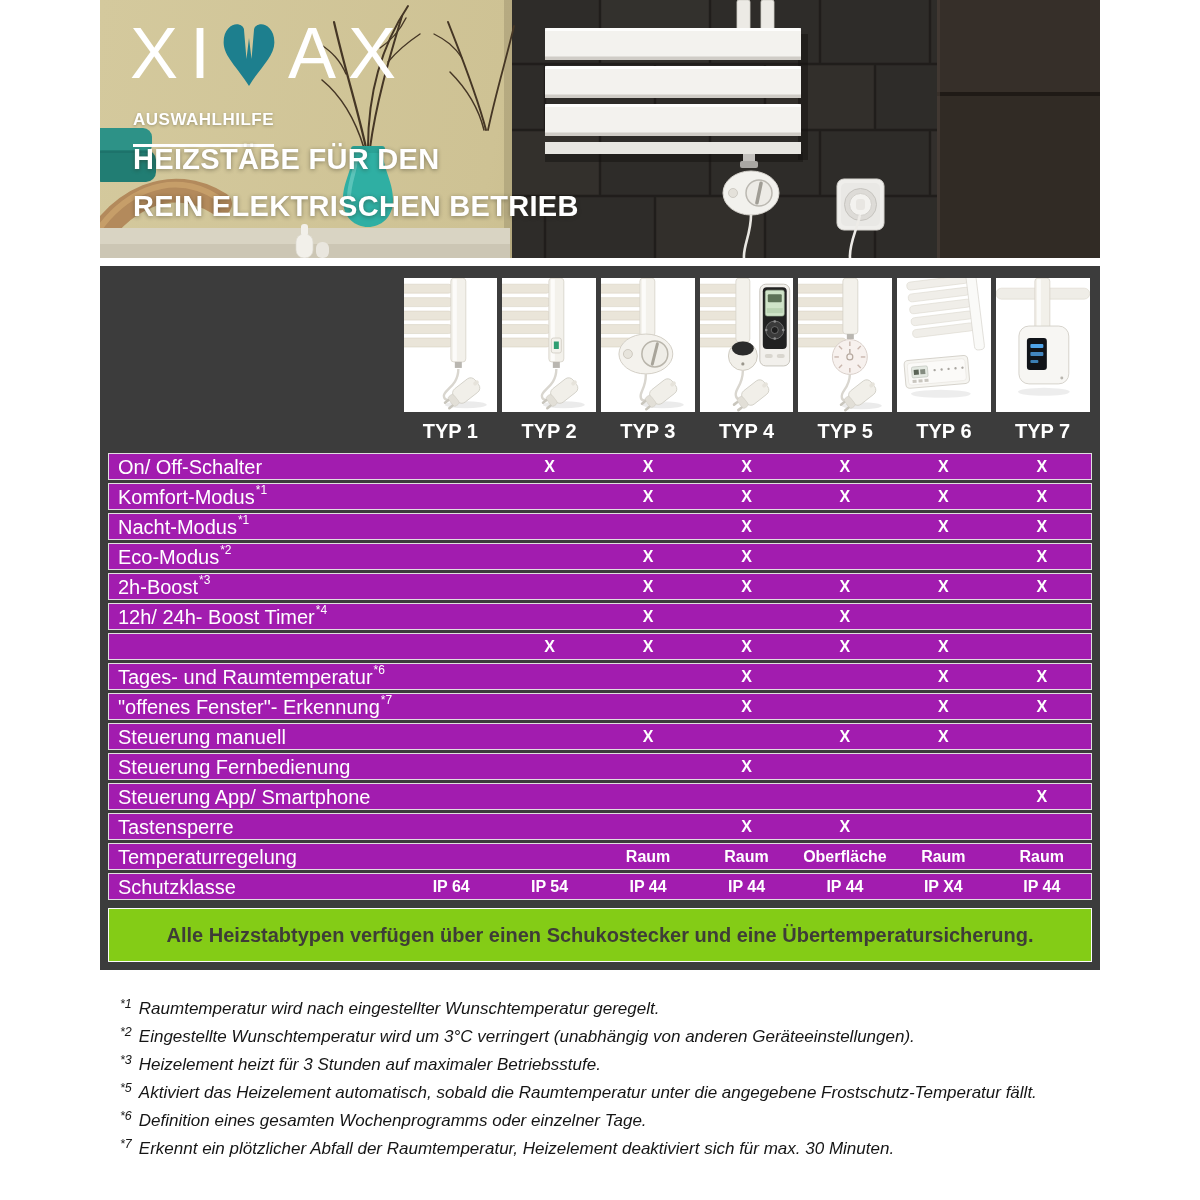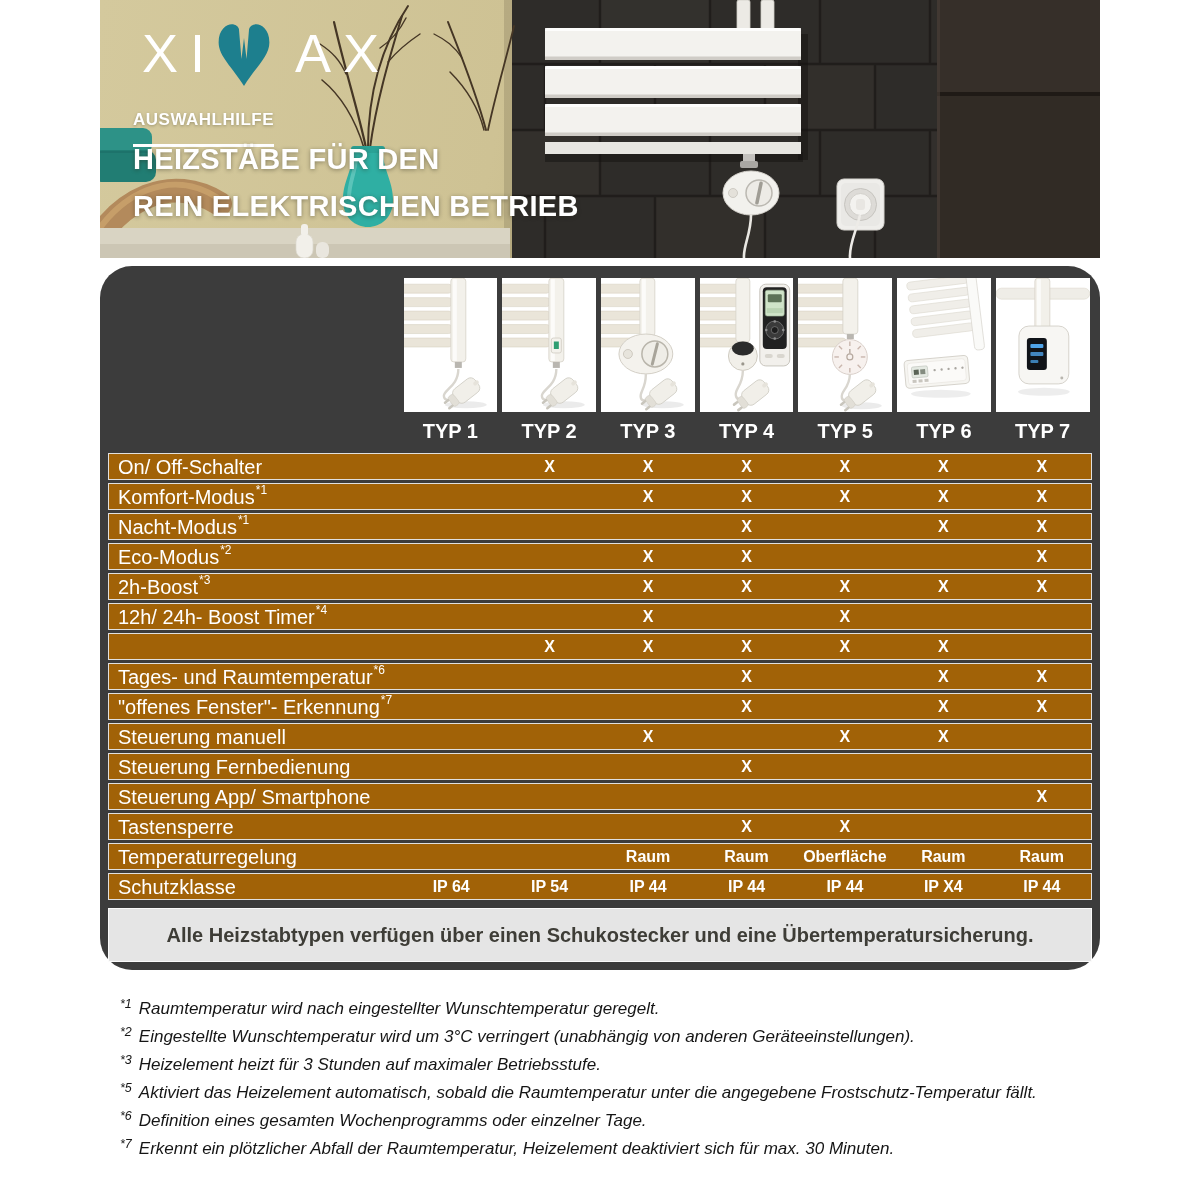--- a/index.html
+++ b/index.html
@@ -5,42 +5,42 @@
   * { box-sizing: border-box; }
   html,body { margin:0; padding:0; background:#fff; }
   body { width:1200px; font-family:"Liberation Sans","DejaVu Sans",sans-serif; }
   .page { width:1000px; margin-left:100px; }
 
   
   .hero { position:relative; height:258px; overflow:hidden;
           background:linear-gradient(100deg,#d4c99d 0%,#cec294 40%,#c5b985 58%); }
   .hero-art { position:absolute; left:0; top:0; }
   .logo { position:absolute; left:30px; top:10px; display:flex; align-items:flex-start; color:#fff; }
-  .logo .lt { font-size:54px; line-height:86px; letter-spacing:12px; font-weight:400;margin-left:12px; }
+  .logo .lt { font-size:72px; line-height:86px; letter-spacing:12px; font-weight:400; }
   .logo svg { display:block; margin:0 10px 0 -2px; }
   .kicker { position:absolute; left:33px; top:110px; color:#fff; font-size:17px; font-weight:700;
             letter-spacing:.5px; border-bottom:3px solid #fff; padding-bottom:14px;
             text-shadow:0 1px 3px rgba(50,45,25,.35); }
   .hline { position:absolute; left:33px; color:#fff; font-size:29px; font-weight:700;
            letter-spacing:.3px; text-shadow:0 1px 4px rgba(40,38,25,.45); white-space:nowrap; }
   .hline.l1 { top:143px; }
   .hline.l2 { top:190px; }
 
   
-  .ptable { margin-top:8px; background:#3c3c3c; padding:12px 8px 8px;border-radius:32px; }
+  .ptable { margin-top:8px; background:#3c3c3c; padding:12px 8px 8px; }
   .tgrid { display:grid; grid-template-columns:293px repeat(7,1fr); }
   .pbox { margin:0 2.5px; height:134px; background:#fff; display:flex; align-items:center;
           justify-content:center; overflow:hidden; }
   .typ-label { text-align:center; color:#fff; font-weight:700; font-size:20px; padding:8px 0 10px; }
-  .frow { display:grid; grid-template-columns:293px repeat(7,1fr); background:#a16207;
+  .frow { display:grid; grid-template-columns:293px repeat(7,1fr); background:#a21caf;
           border:1px solid #e0e0e0; height:27px; align-items:center; margin-bottom:3px; }
   .rlabel { color:#fff; font-size:20px; padding-left:9px; white-space:nowrap; line-height:1; }
   .rsup { font-size:12px; position:relative; top:-2px; margin-left:1px; }
   .rcell { color:#fff; font-weight:700; font-size:16px; text-align:center; white-space:nowrap; line-height:1; }
-  .note { margin:8px 0 0; background:#e5e5e5; border:1px solid #fbfbfb; height:54px;
+  .note { margin:8px 0 0; background:#84cc16; border:1px solid #fbfbfb; height:54px;
           display:flex; align-items:center; justify-content:center;
           color:#3e3d37; font-size:20px; font-weight:700; }
 
   
   .footnotes { margin:28px 0 0; padding:0 0 0 20px; }
   .footnotes ol { list-style:none; margin:0; padding:0; }
   .footnotes li { margin:0 0 5px; font-style:italic; color:#151515; font-size:17px; line-height:21px; }
   .fmark { font-size:12.5px; position:relative; top:-6px; margin-right:7px; }
 </style>
 </head>

